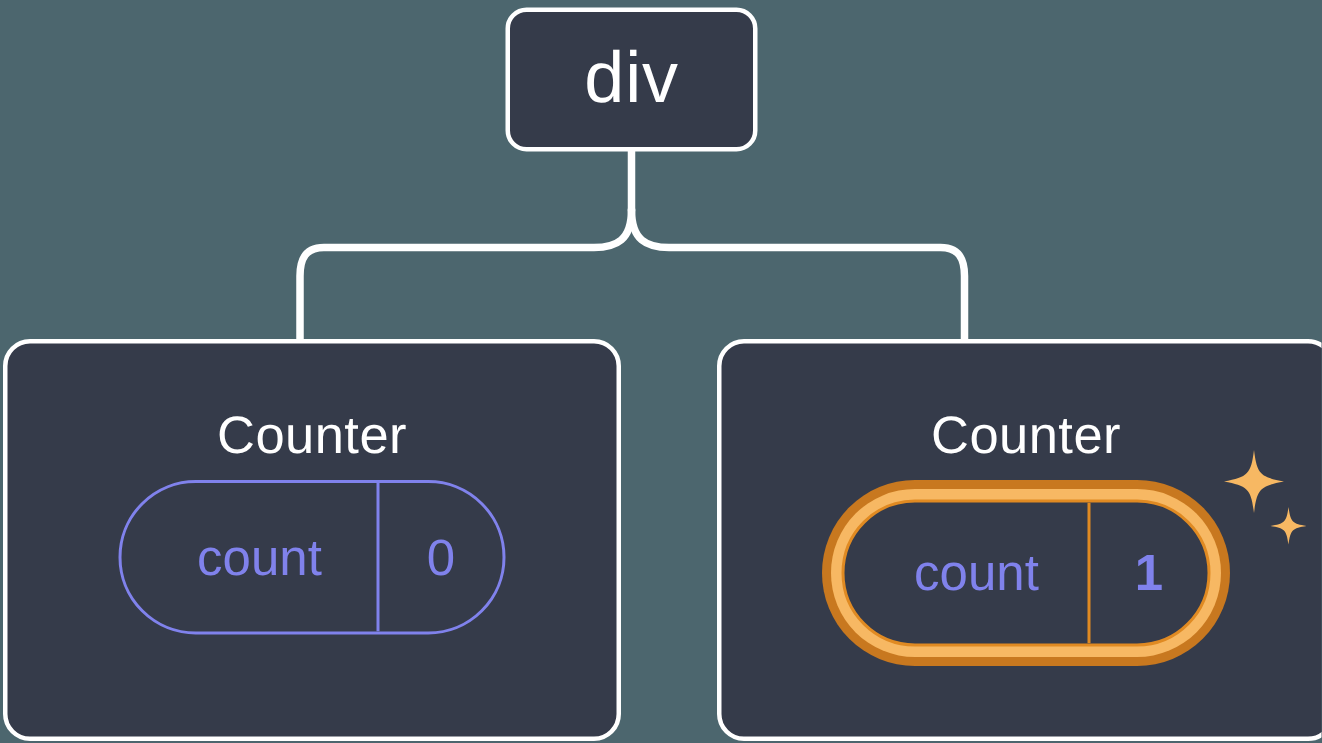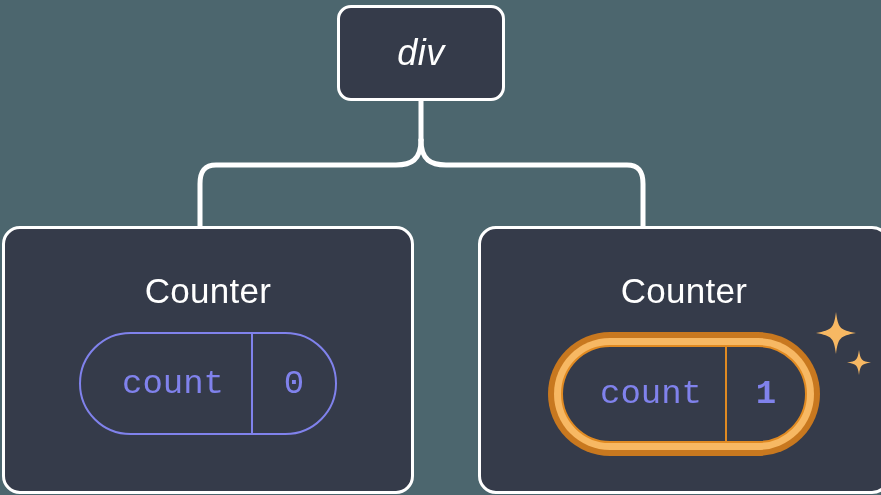--- a/index.html
+++ b/index.html
@@ -43,25 +43,24 @@
 
   .node-root {
     left: 337px;
     top: 5px;
     width: 168px;
     height: 96px;
     justify-content: center;
     border-radius: 14px;
   }
   .node-root .node-title {
-    font-size: 36px;
+    font-size: 48px;
     color: #ffffff;
     letter-spacing: 0.5px;
     line-height: 1;
-    font-style: italic;
   }
 
   .node-child {
     width: 412px;
     height: 268px;
     top: 226px;
     border-radius: 18px;
   }
   .node-left  { left: 2px; }
   .node-right { left: 478px; }
@@ -70,24 +69,23 @@
     margin-top: 44px;
     font-size: 35px;
     color: #ffffff;
     letter-spacing: 0.3px;
     line-height: 1;
   }
 
   
   .pill-wrap {
     position: relative;
-    margin-top: 24px;
+    margin-top: 12px;
     display: flex;
     justify-content: center;
-    font-family: Liberation Mono, monospace;
   }
 
   .pill {
     box-sizing: border-box;
     width: 258px;
     height: 103px;
     border-radius: 52px;
     border: 2px solid #8082ec;
     display: flex;
     align-items: stretch;

